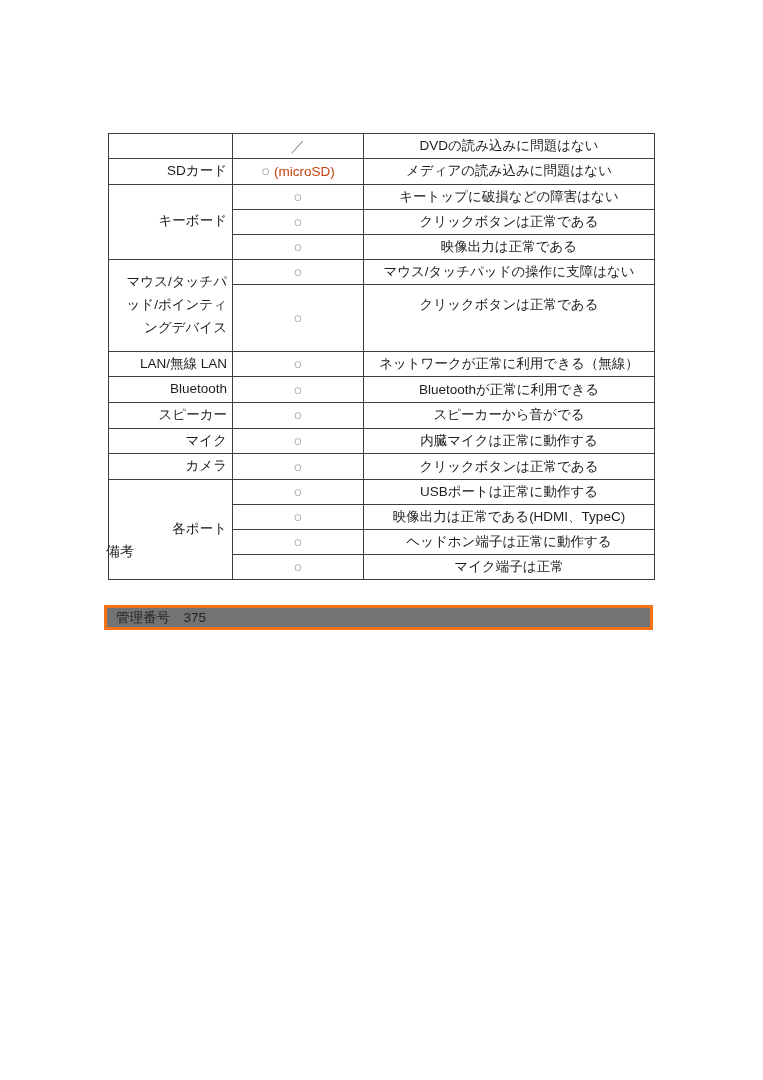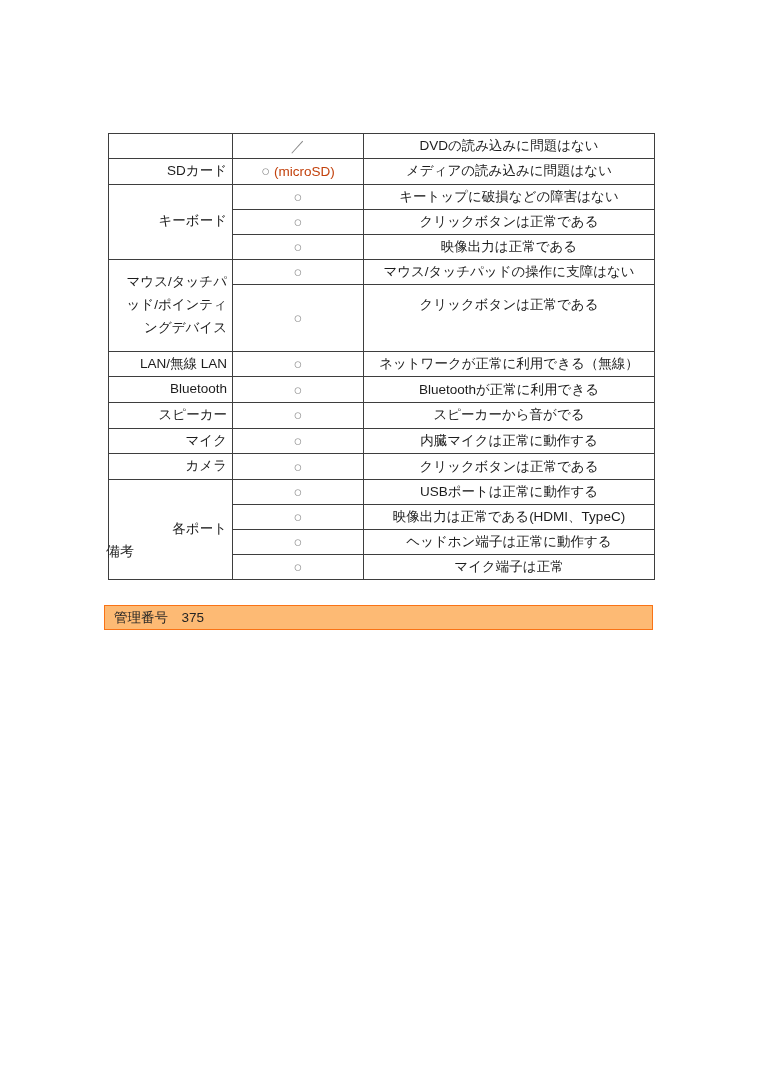--- a/index.html
+++ b/index.html
@@ -66,28 +66,28 @@
     top: 543px;
     font-size: 14px;
     color: #2a2a2a;
   }
   .mgmt-box {
     position: absolute;
     left: 104px;
     top: 605px;
     width: 549px;
     height: 25px;
-    border: 1px solid #f97316;
+    border: 3px solid #f97316;
     box-sizing: border-box;
     display: flex;
     align-items: center;
     padding-left: 9px;
     font-size: 13.5px;
     color: #242424;
-    background: #fdba74;
+    background: #737373;
   }
 </style>
 </head>
 <body>
 
 <table class="check-table">
   <colgroup>
     <col class="c1">
       <col class="c2">
       <col class="c3">

